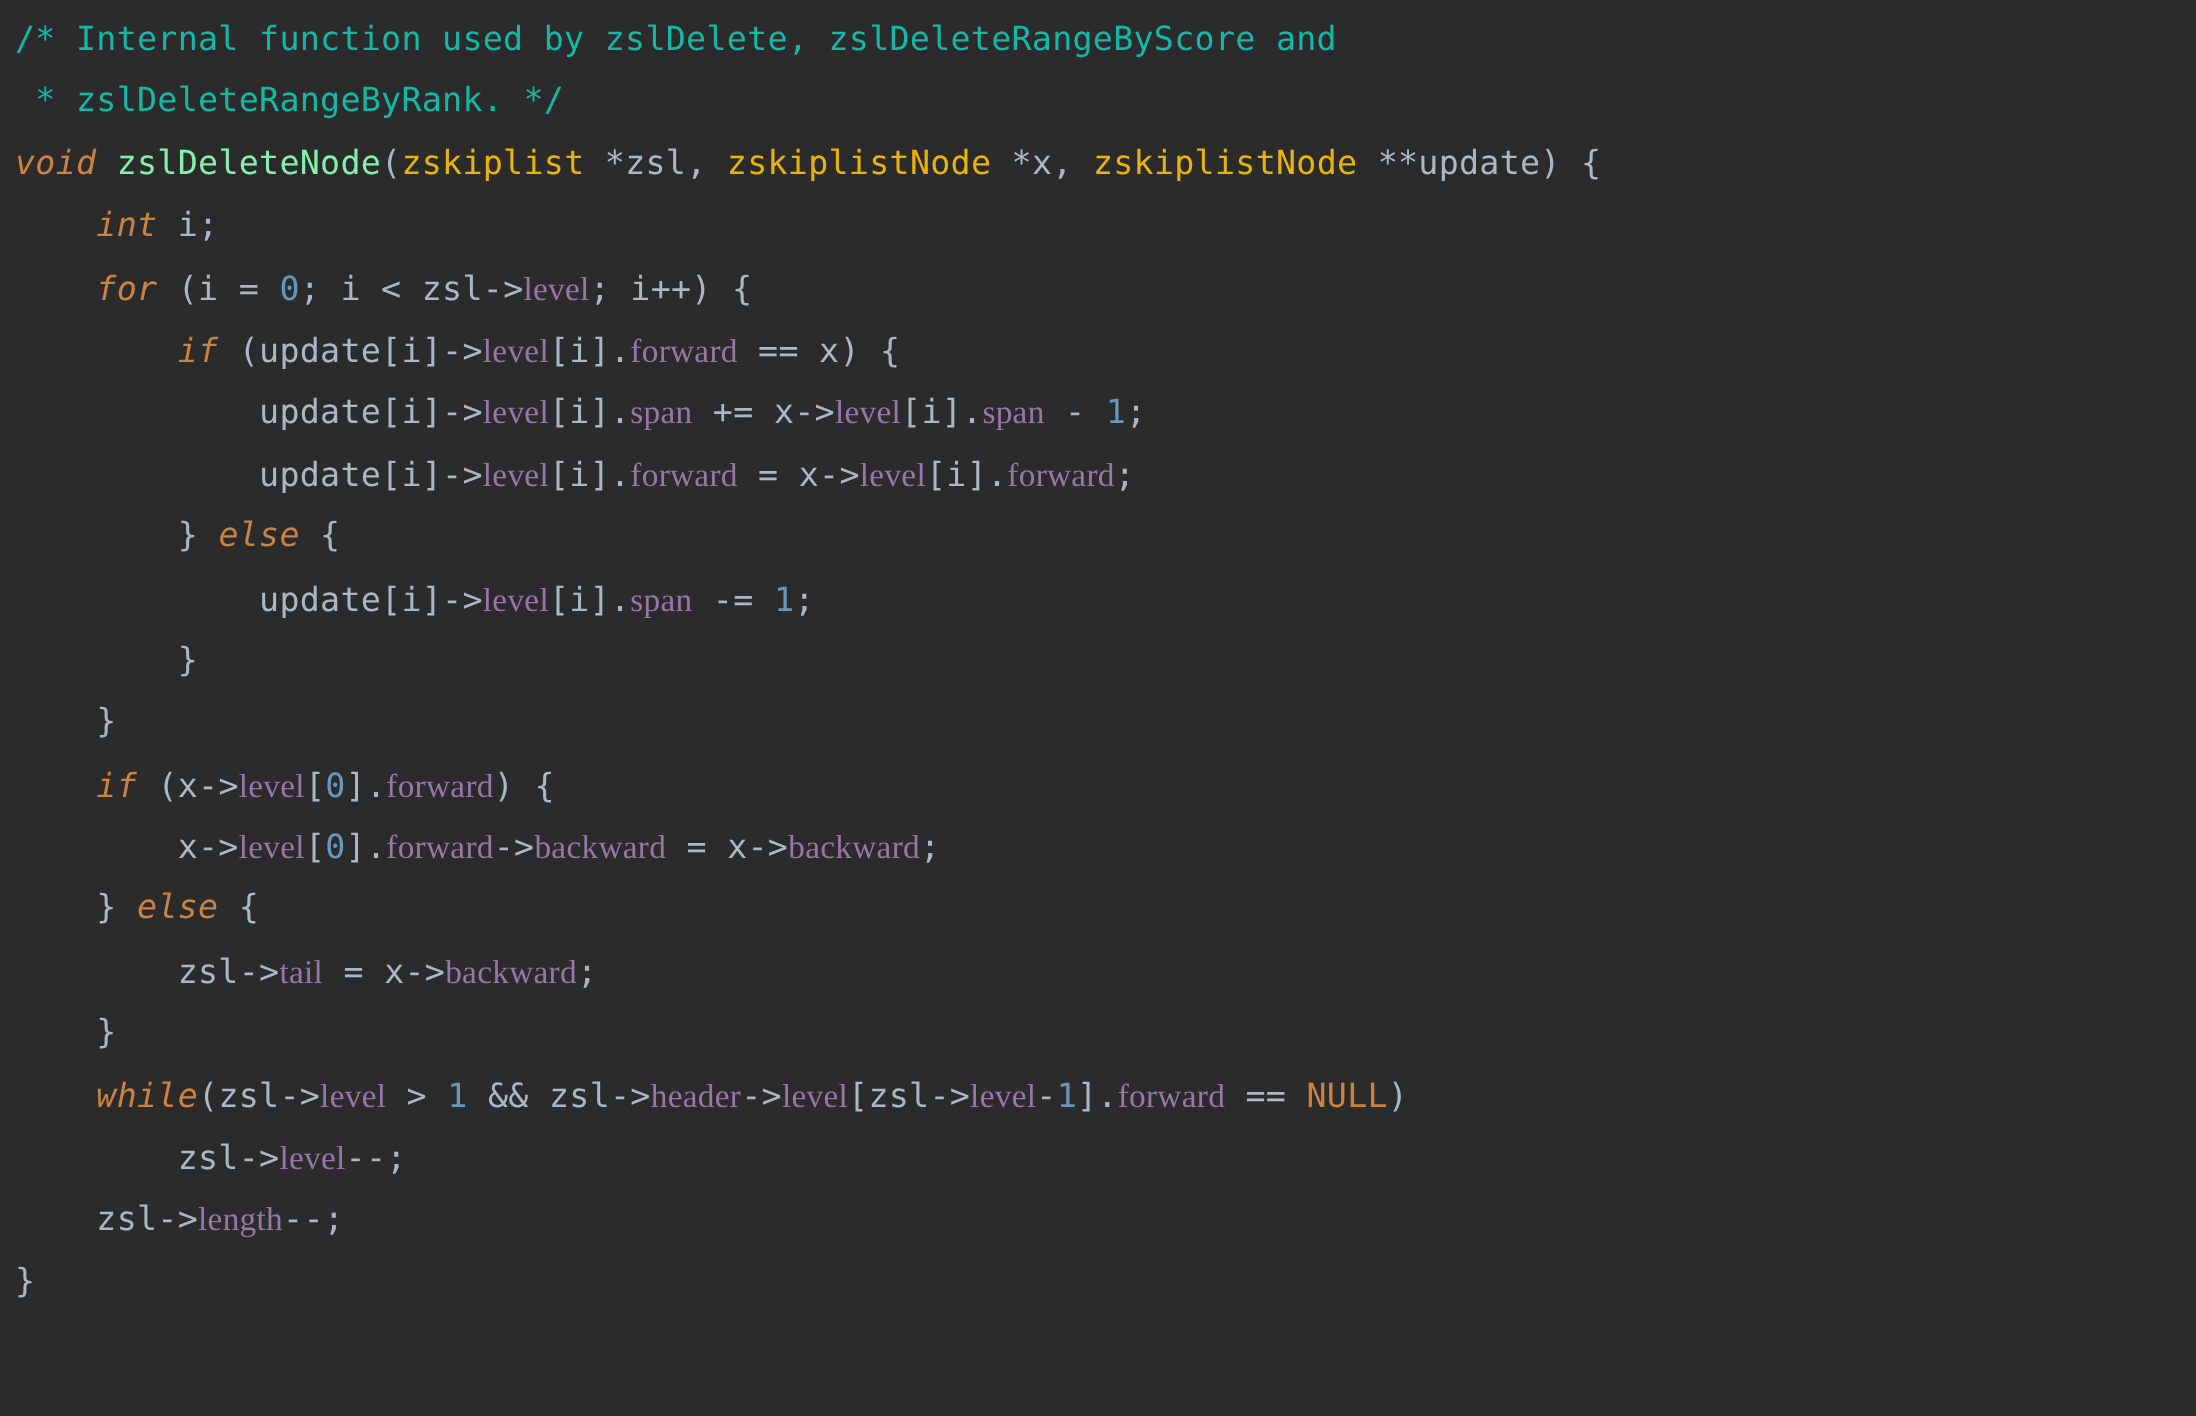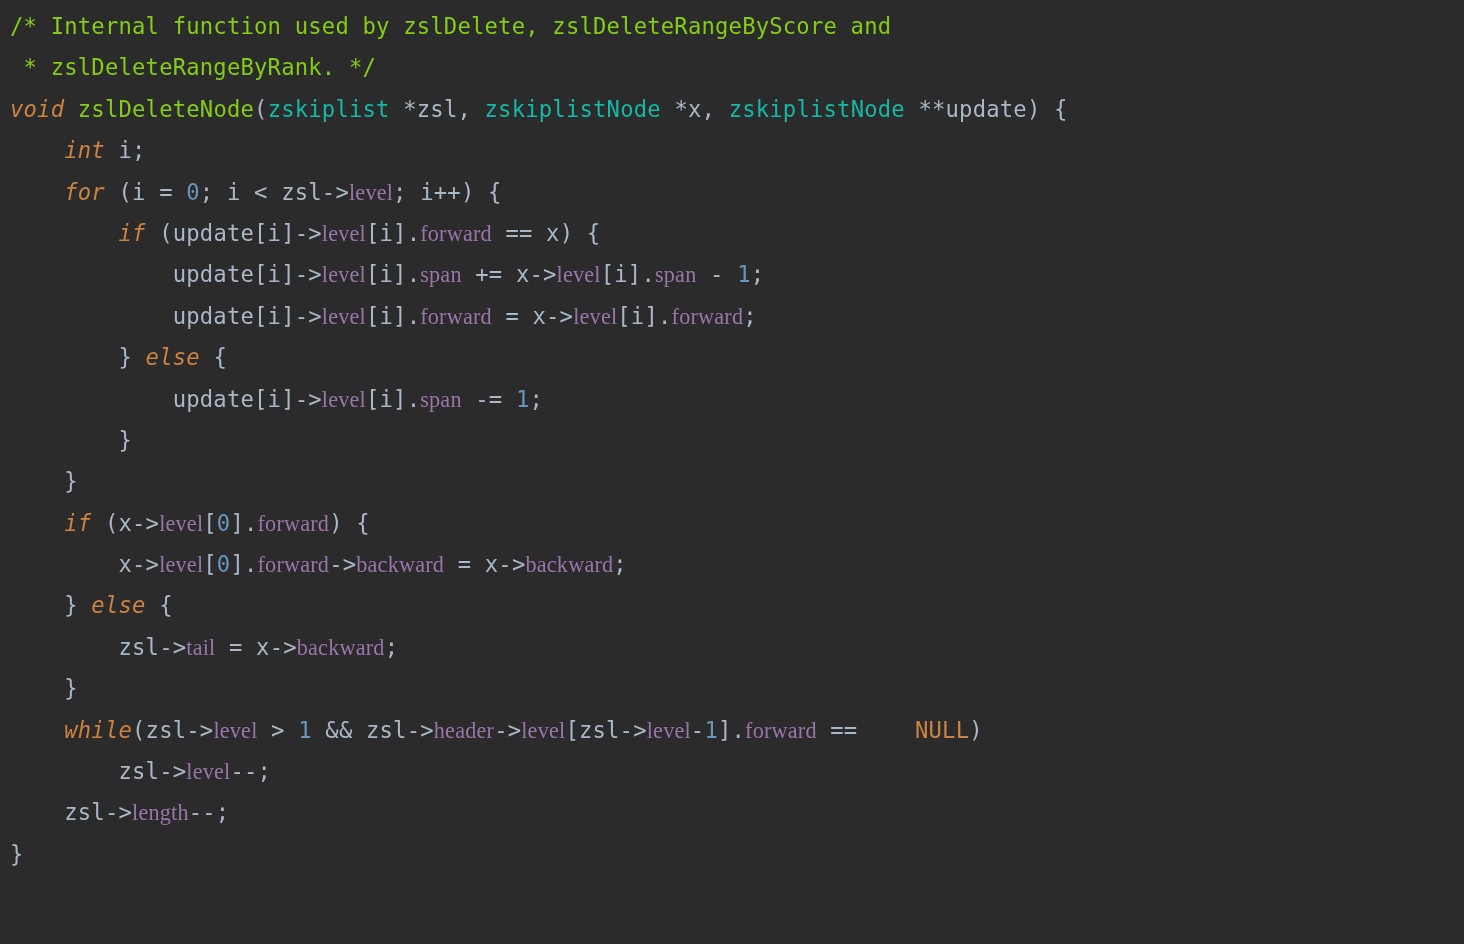--- a/index.html
+++ b/index.html
@@ -27,24 +27,24 @@
     vertical-align: top;
     color: #4f5052;
     font-size: 10px;
     text-align: center;
   }
   .ln { 
     display: block;
     height: 41.4px;
   }
   .base    { color: #a9b7c6; }
-  .comment { color: #84cc16; }
+  .comment { color: #14b8a6; }
   .kw      { color: #cc8242; font-style: italic; } 
-  .fn      { color: #84cc16; text-align: center; } 
-  .type    { color: #14b8a6; } 
+  .fn      { color: #86efac; text-align: center; } 
+  .type    { color: #eab308; } 
   .field   { color: #9876aa; font-family: Liberation Serif, serif; } 
   .num     { color: #6897bb; } 
-  .null    { color: #cc8242; margin-left: 44px; }
+  .null    { color: #cc8242; }
 </style>
 </head>
 <body>
 
 <pre class="code" id="editor"><span class="ln"><span class="gm"></span><span class="comment">/* Internal function used by zslDelete, zslDeleteRangeByScore and</span></span><span class="ln"><span class="gm"></span><span class="comment"> * zslDeleteRangeByRank. */</span></span><span class="ln"><span class="gm"></span><span class="kw">void</span><span class="base"> </span><span class="fn">zslDeleteNode</span><span class="base">(</span><span class="type">zskiplist</span><span class="base"> *zsl, </span><span class="type">zskiplistNode</span><span class="base"> *x, </span><span class="type">zskiplistNode</span><span class="base"> **update) {</span></span><span class="ln"><span class="gm"></span><span class="base">    </span><span class="kw">int</span><span class="base"> i;</span></span><span class="ln"><span class="gm"></span><span class="base">    </span><span class="kw">for</span><span class="base"> (i = </span><span class="num">0</span><span class="base">; i &lt; zsl-&gt;</span><span class="field">level</span><span class="base">; i++) {</span></span><span class="ln"><span class="gm"></span><span class="base">        </span><span class="kw">if</span><span class="base"> (update[i]-&gt;</span><span class="field">level</span><span class="base">[i].</span><span class="field">forward</span><span class="base"> == x) {</span></span><span class="ln"><span class="gm"></span><span class="base">            update[i]-&gt;</span><span class="field">level</span><span class="base">[i].</span><span class="field">span</span><span class="base"> += x-&gt;</span><span class="field">level</span><span class="base">[i].</span><span class="field">span</span><span class="base"> - </span><span class="num">1</span><span class="base">;</span></span><span class="ln"><span class="gm"></span><span class="base">            update[i]-&gt;</span><span class="field">level</span><span class="base">[i].</span><span class="field">forward</span><span class="base"> = x-&gt;</span><span class="field">level</span><span class="base">[i].</span><span class="field">forward</span><span class="base">;</span></span><span class="ln"><span class="gm"></span><span class="base">        } </span><span class="kw">else</span><span class="base"> {</span></span><span class="ln"><span class="gm"></span><span class="base">            update[i]-&gt;</span><span class="field">level</span><span class="base">[i].</span><span class="field">span</span><span class="base"> -= </span><span class="num">1</span><span class="base">;</span></span><span class="ln"><span class="gm"></span><span class="base">        }</span></span><span class="ln"><span class="gm"></span><span class="base">    }</span></span><span class="ln"><span class="gm"></span><span class="base">    </span><span class="kw">if</span><span class="base"> (x-&gt;</span><span class="field">level</span><span class="base">[</span><span class="num">0</span><span class="base">].</span><span class="field">forward</span><span class="base">) {</span></span><span class="ln"><span class="gm"></span><span class="base">        x-&gt;</span><span class="field">level</span><span class="base">[</span><span class="num">0</span><span class="base">].</span><span class="field">forward</span><span class="base">-&gt;</span><span class="field">backward</span><span class="base"> = x-&gt;</span><span class="field">backward</span><span class="base">;</span></span><span class="ln"><span class="gm"></span><span class="base">    } </span><span class="kw">else</span><span class="base"> {</span></span><span class="ln"><span class="gm"></span><span class="base">        zsl-&gt;</span><span class="field">tail</span><span class="base"> = x-&gt;</span><span class="field">backward</span><span class="base">;</span></span><span class="ln"><span class="gm"></span><span class="base">    }</span></span><span class="ln"><span class="gm"></span><span class="base">    </span><span class="kw">while</span><span class="base">(zsl-&gt;</span><span class="field">level</span><span class="base"> &gt; </span><span class="num">1</span><span class="base"> &amp;&amp; zsl-&gt;</span><span class="field">header</span><span class="base">-&gt;</span><span class="field">level</span><span class="base">[zsl-&gt;</span><span class="field">level</span><span class="base">-</span><span class="num">1</span><span class="base">].</span><span class="field">forward</span><span class="base"> == </span><span class="null">NULL</span><span class="base">)</span></span><span class="ln"><span class="gm"></span><span class="base">        zsl-&gt;</span><span class="field">level</span><span class="base">--;</span></span><span class="ln"><span class="gm"></span><span class="base">    zsl-&gt;</span><span class="field">length</span><span class="base">--;</span></span><span class="ln"><span class="gm"></span><span class="base">}</span></span></pre>
 
 </body></html>

